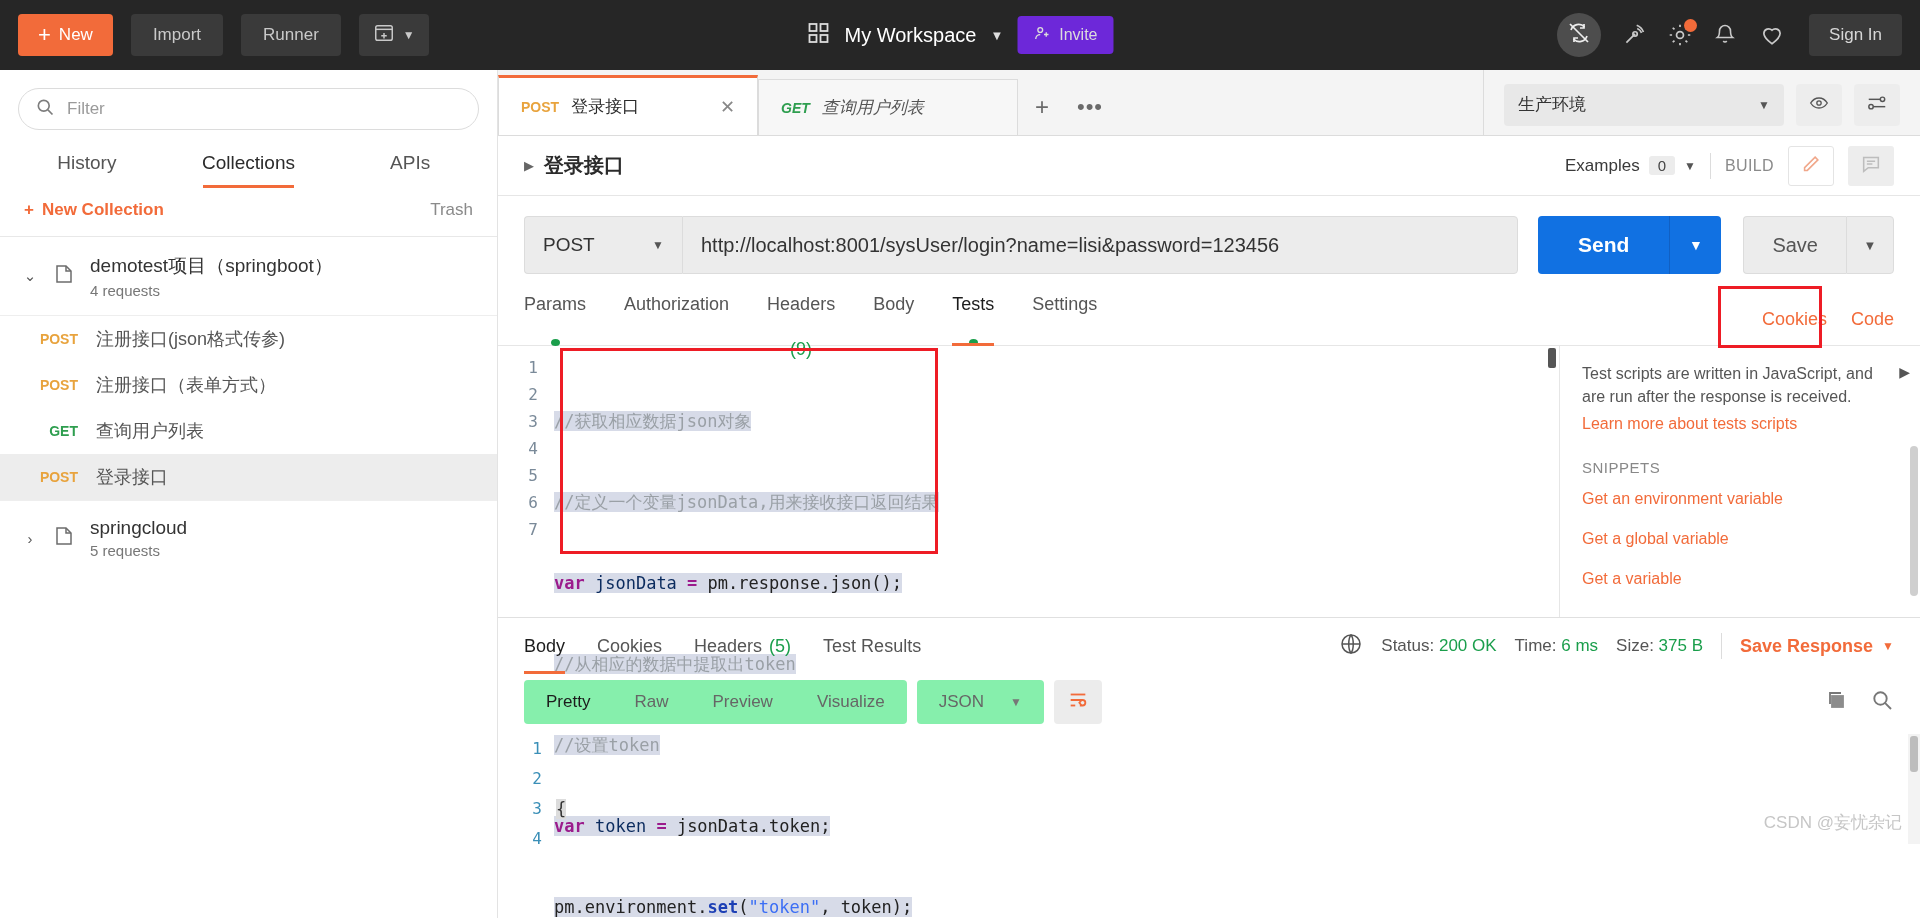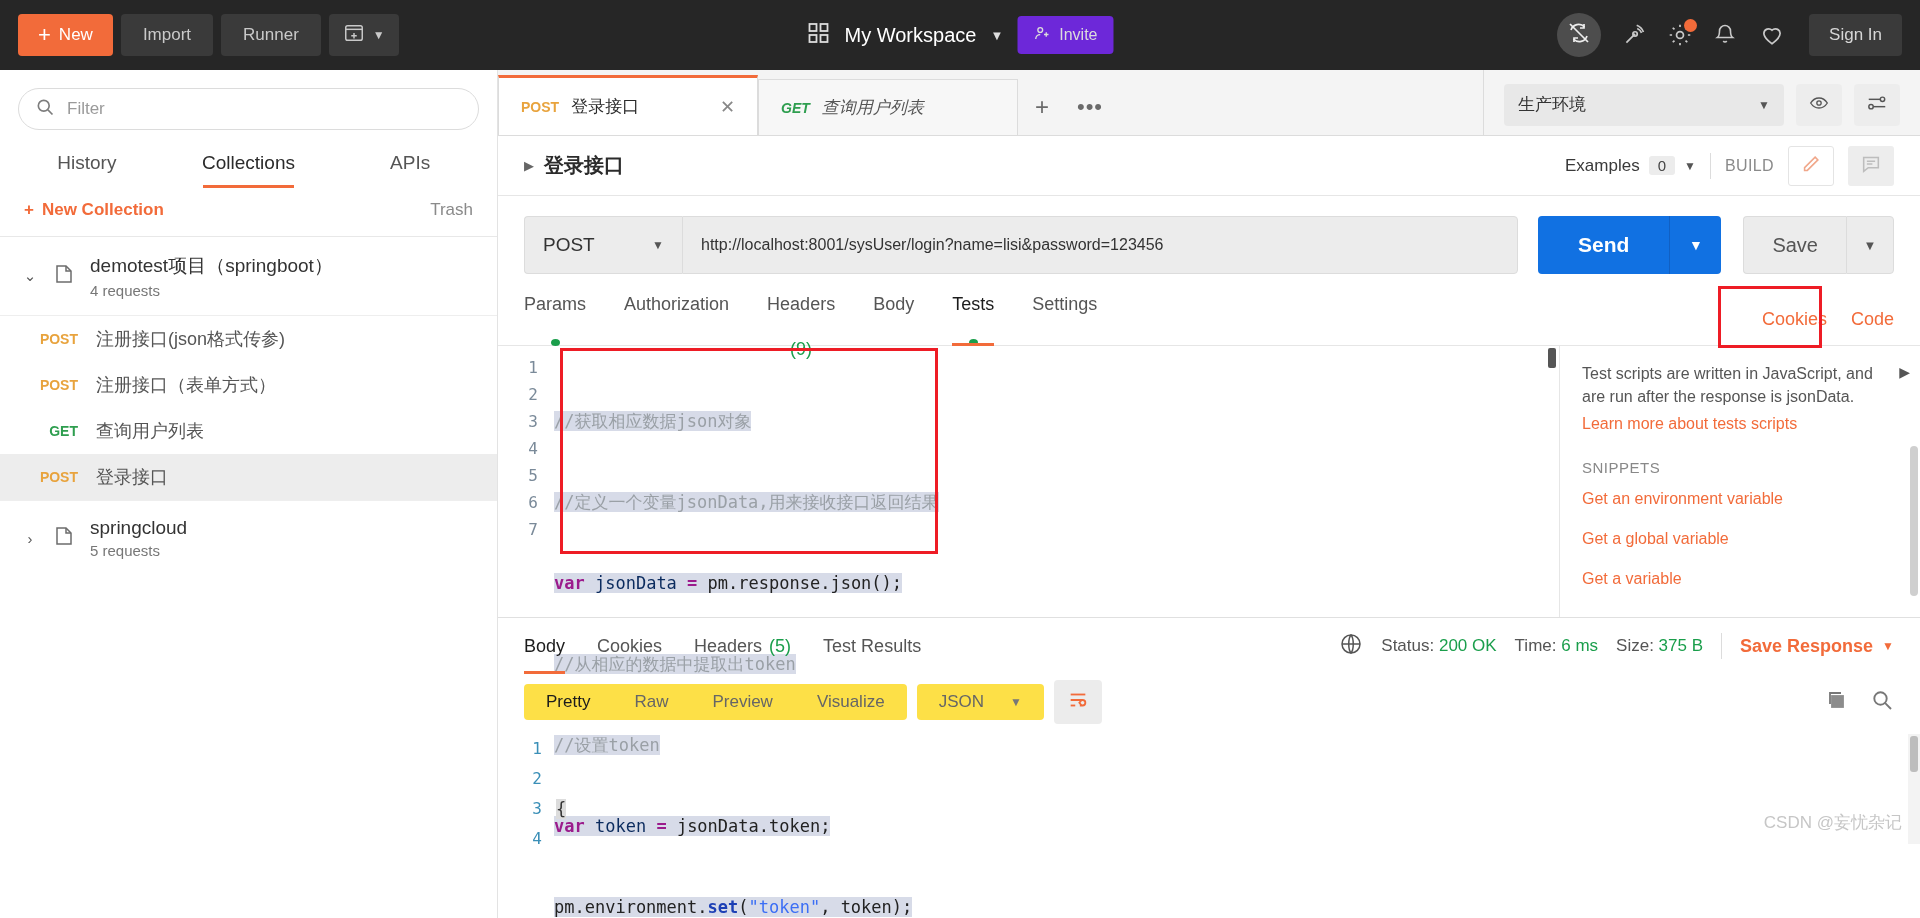--- a/index.html
+++ b/index.html
@@ -16,21 +16,21 @@
     padding: 0 18px; position: relative;
   }
   .btn-new {
     background: #f26b3a; color: #fff; border: none; border-radius: 4px;
     height: 42px; padding: 0 20px; font-size: 17px; display: flex;
     align-items: center; gap: 8px; cursor: pointer;
   }
   .btn-new .plus { font-size: 22px; font-weight: 300; line-height: 1; }
   .btn-dark {
     background: #3a3a3a; color: #c9c9c9; border: none; border-radius: 4px;
-    height: 42px; padding: 0 22px; font-size: 17px; margin-left: 8px; cursor: pointer;
+    height: 42px; padding: 0 22px; font-size: 17px; margin-left: 18px; cursor: pointer;
     display:flex; align-items:center; justify-content:center;
   }
   .btn-dark.iconbtn { padding: 0 14px; gap: 8px; }
   .ws-center {
     position: absolute; left: 50%; transform: translateX(-50%);
     display: flex; align-items: center; gap: 14px;
   }
   .ws-name { color: #fff; font-size: 20px; }
   .invite-btn {
     background: #6d28d9; color: #dcdcdc; border: none; border-radius: 4px;
@@ -166,21 +166,21 @@
 
   .urlrow { display: flex; align-items: center; gap: 0; padding: 20px 26px; }
   .method-sel {
     background: #ececec; border: 1px solid #dcdcdc; border-right: none;
     border-radius: 4px 0 0 4px; height: 58px; width: 158px;
     display: flex; align-items: center; justify-content: space-between;
     padding: 0 18px; font-size: 19px; color: #333; cursor: pointer;
   }
   .url-input {
     flex: 1; height: 58px; border: 1px solid #dcdcdc; background: #ececec;
-    border-radius: 0 4px 4px 0; padding: 0 18px; font-size: 16px; color: #333;
+    border-radius: 0 4px 4px 0; padding: 0 18px; font-size: 20px; color: #333;
     outline: none; font-family: "Liberation Sans", sans-serif;
   }
   .send-btn {
     margin-left: 20px; height: 58px; background: #1171e2; color: #fff;
     border: none; border-radius: 4px 0 0 4px; padding: 0 40px;
     font-size: 21px; font-weight: bold; cursor: pointer;
   }
   .send-caret {
     height: 58px; background: #1171e2; color: #fff; border: none;
     border-left: 1px solid #1060c4; border-radius: 0 4px 4px 0; width: 52px;
@@ -276,21 +276,21 @@
   .rsp.active { color: #1c1c1c; }
   .rsp.active::after {
     content:""; position:absolute; left:0; right:0; bottom:0; height:3px; background:#f26b3a;
   }
   .status-area { margin-left: auto; display: flex; align-items: center; gap: 18px; font-size: 17px; color:#555;}
   .status-area .val { color: #1a9e4b; }
   .save-resp { color: #f26b3a; font-size: 18px; font-weight: bold; cursor: pointer; display:flex; align-items:center; gap:9px;}
 
   .viewer-bar { display: flex; align-items: center; gap: 10px; padding: 6px 26px 10px 26px; }
   .seg {
-    background: #fde047; border-radius: 4px; height: 36px; display: flex; align-items: center;
+    background: #86efac; border-radius: 4px; height: 44px; display: flex; align-items: center;
   }
   .seg span { padding: 0 22px; font-size: 17px; color: #666; cursor: pointer; line-height: 44px;}
   .seg span.on { color: #1c1c1c; }
   .seg.fmt { padding-right: 6px; }
   .seg.fmt .cv { font-size: 12px; color:#777; padding-left: 4px; padding-right: 16px;}
   .wrapbtn {
     background:#ececec; border-radius:4px; width:48px; height:44px;
     display:flex; align-items:center; justify-content:center; cursor:pointer;
   }
   .viewer-right { margin-left:auto; display:flex; align-items:center; gap: 22px; color:#777; }
@@ -645,21 +645,21 @@
           </div>
           <div class="code-redbox"></div>
         </div>
         <div class="ed-scroll">
           <div class="thumb"></div>
         </div>
       </div>
 
       <div class="snippets">
         <span class="snip-caret">▶</span>
-        <div class="snip-desc">Test scripts are written in JavaScript, and are run after the response is jsonData.</div>
+        <div class="snip-desc">Test scripts are written in JavaScript, and are run after the response is received.</div>
         <span class="snip-link">Learn more about tests scripts</span>
         <div class="snip-head">SNIPPETS</div>
         <div class="snip-item">Get an environment variable</div>
         <div class="snip-item">Get a global variable</div>
         <div class="snip-item">Get a variable</div>
         <div class="snip-scroll"></div>
       </div>
     </div>
 
     <div class="resp-tabs">

